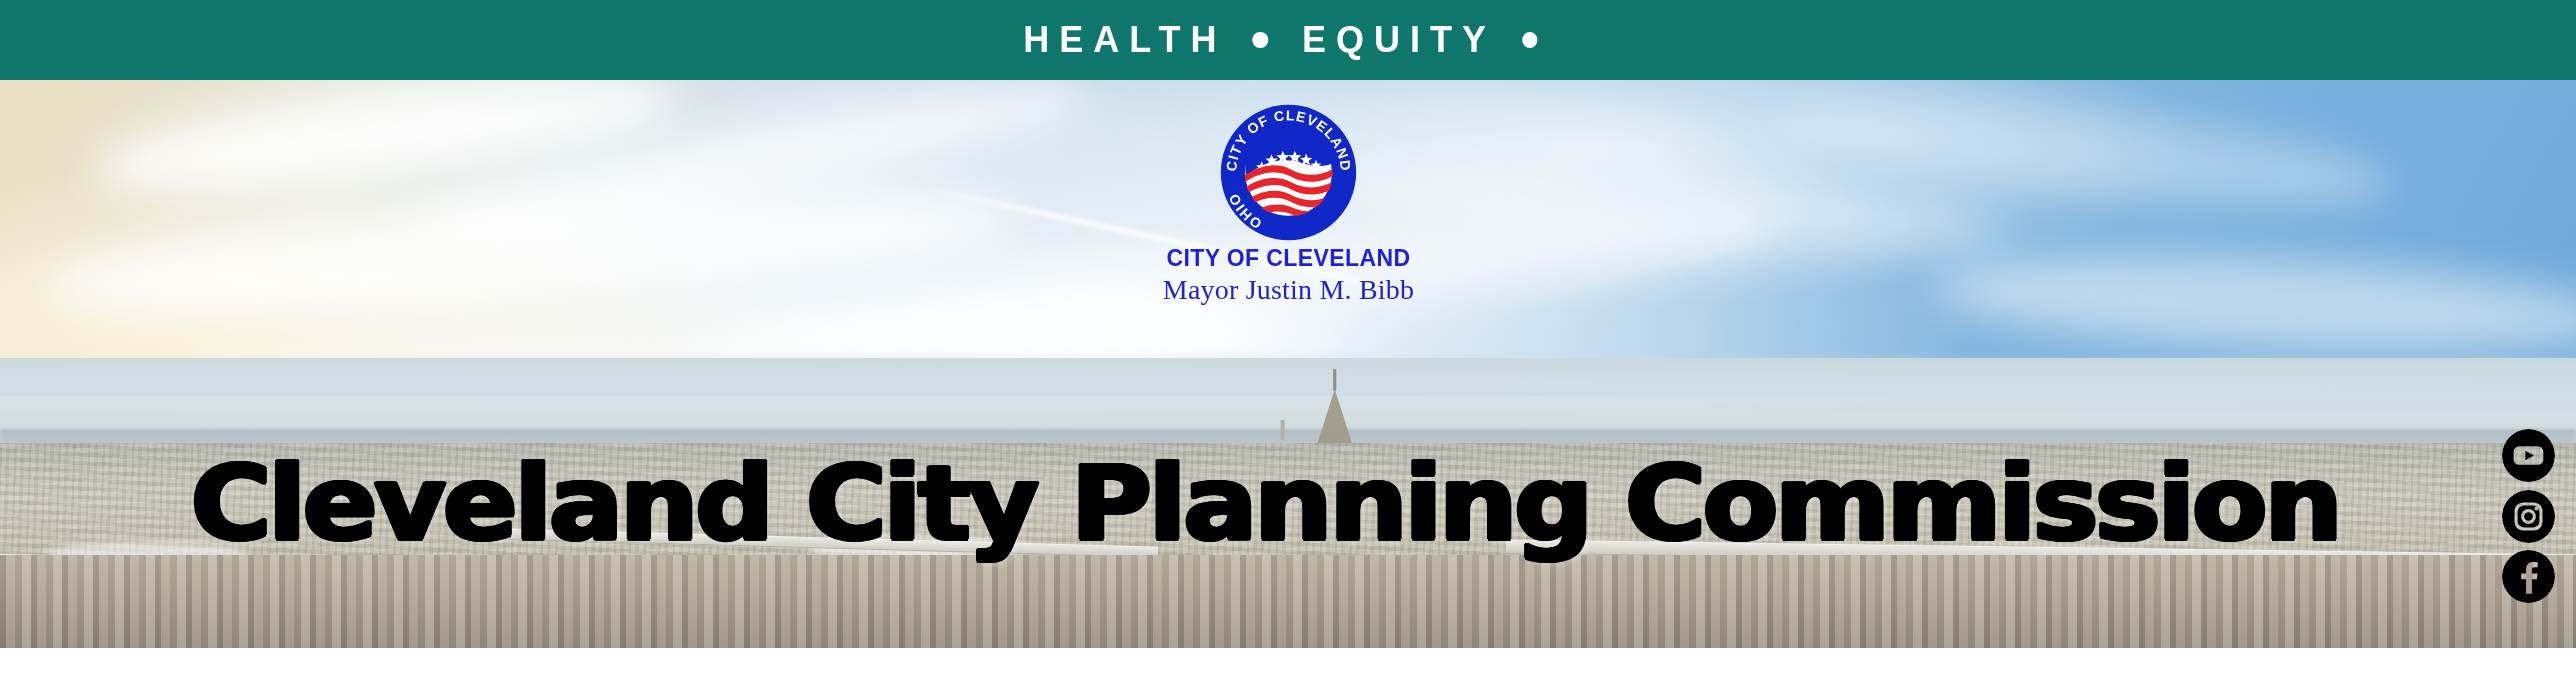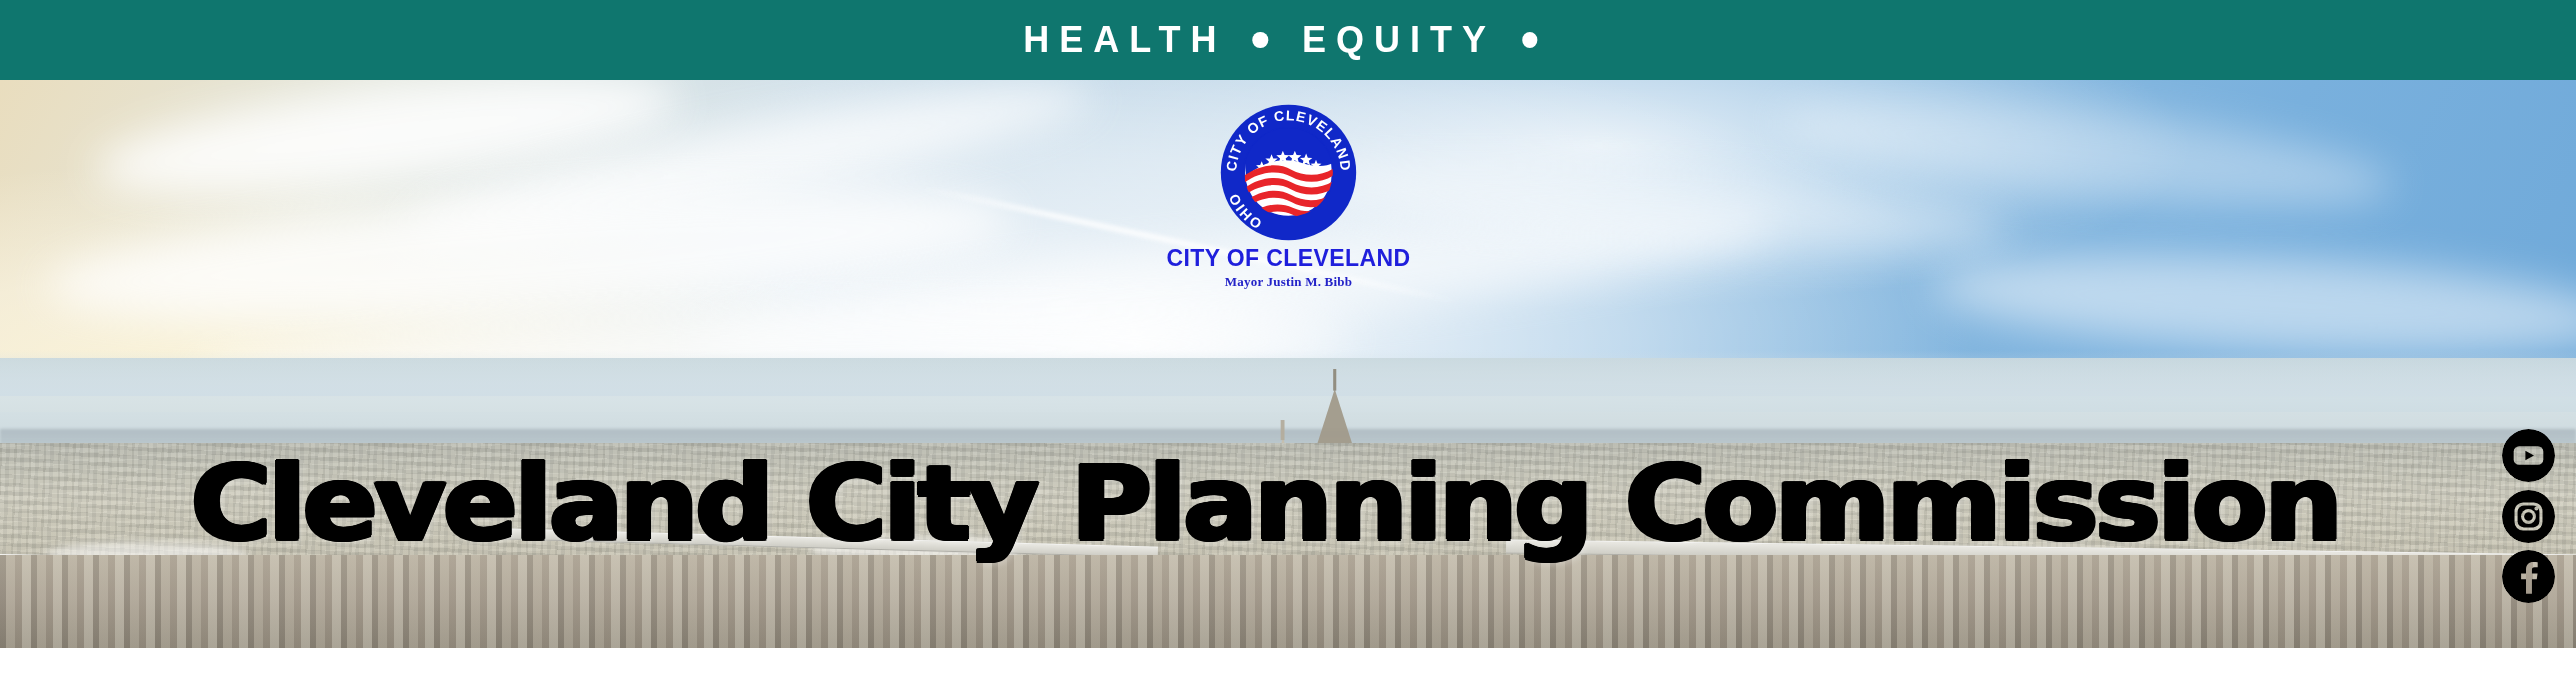--- a/index.html
+++ b/index.html
@@ -135,21 +135,21 @@
   #city-seal{ width:141px; height:141px; margin:0 auto; display:block; }
   #seal-title{
     margin-top:3.1px;
     font-family:"Liberation Sans", sans-serif;
     font-weight:700; font-size:23px; letter-spacing:0.4px;
     color:#1f1fdc; line-height:1.1;
   }
   #seal-subtitle{
     margin-top:3.9px;
     font-family:"Liberation Serif", serif;
-    font-weight:700; font-size:13px; letter-spacing:0.2px;
+    font-weight:400; font-size:28px; letter-spacing:0.2px;
     color:#2323c8; line-height:1.1;
   }
 
   
   #hero-title{
     position:absolute; left:0; top:451px; width:2576px;
     text-align:center; z-index:30;
     font-family:"DejaVu Sans", sans-serif;
     font-weight:700;
     font-size:104px;

